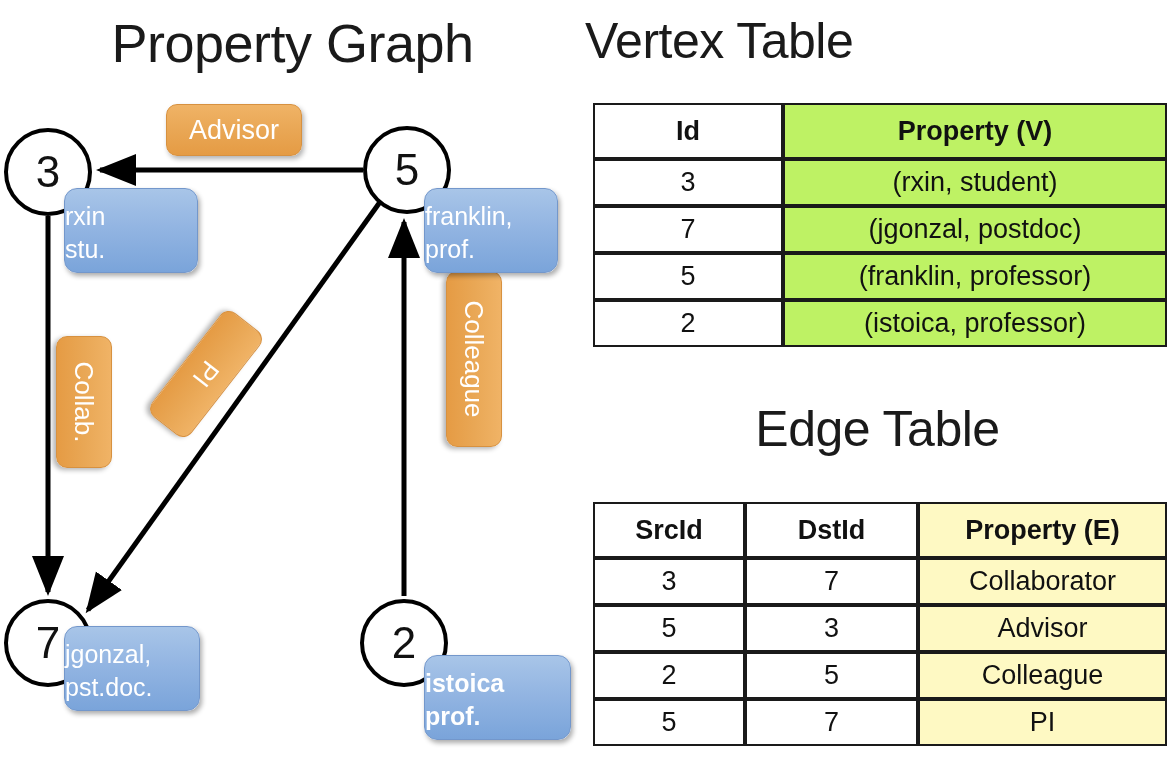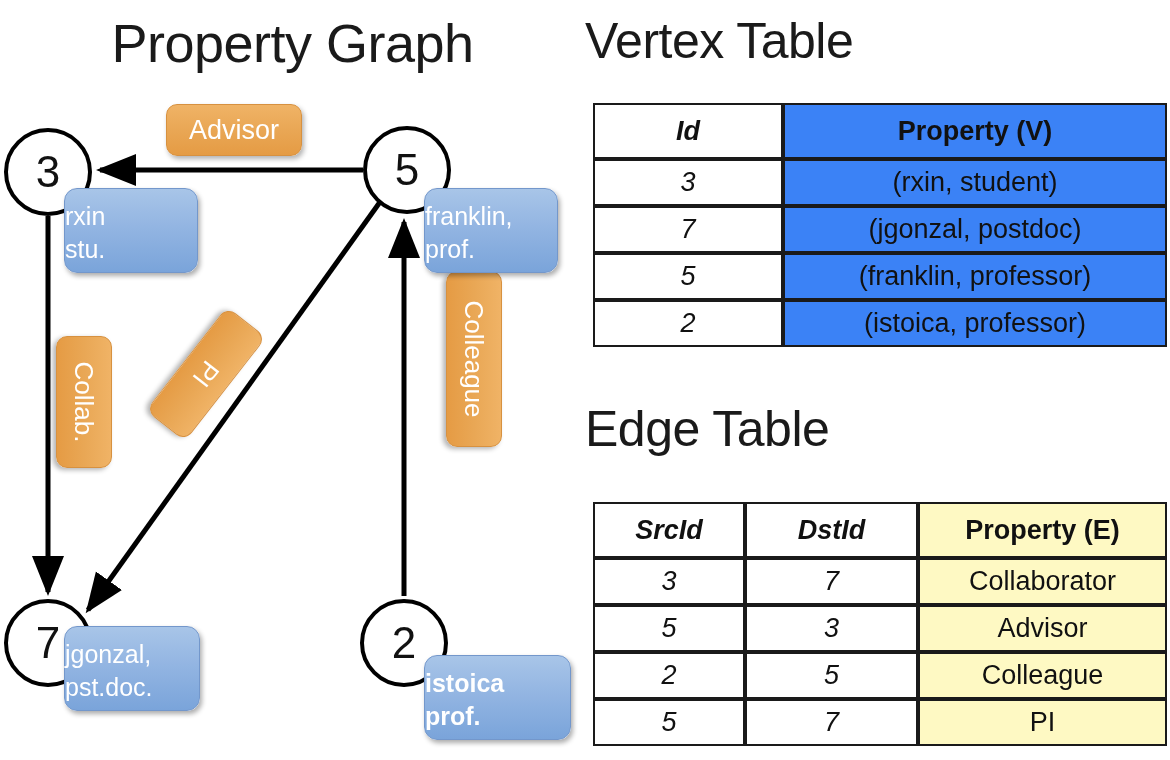--- a/index.html
+++ b/index.html
@@ -35,20 +35,21 @@
   #title-vertex-table {
     left: 585px; top: 10px;
     width: 585px;
     text-align: left;
     font-size: 50px;
     line-height: 62px;
   }
   #title-edge-table {
     left: 585px; top: 398px;
     width: 585px;
+    text-align: center;
     font-size: 50px;
     line-height: 62px;
   }
 
   
   #graph-edges {
     position: absolute;
     left: 0; top: 0;
     width: 585px;
     height: 760px;
@@ -151,22 +152,22 @@
     text-align: center;
     padding: 0;
     height: 47px;
     box-sizing: border-box;
   }
   .data-table th {
     font-weight: 700;
     font-size: 27px;
     height: 56px;
   }
-  .cell-id { background: #ffffff; font-style: italic; }
-  .cell-v  { background: #3b82f6; }
+  .cell-id { background: #ffffff; }
+  .cell-v  { background: #bef264; }
   .cell-e  { background: #fef9c3; }
 
   #vertex-table { left: 593px; top: 103px; width: 574px; }
   #vertex-table col.c-id { width: 190px; }
   #vertex-table col.c-v  { width: 384px; }
 
   #edge-table { left: 593px; top: 502px; width: 574px; }
   #edge-table col.c-src { width: 152px; }
   #edge-table col.c-dst { width: 173px; }
   #edge-table col.c-e   { width: 249px; }

